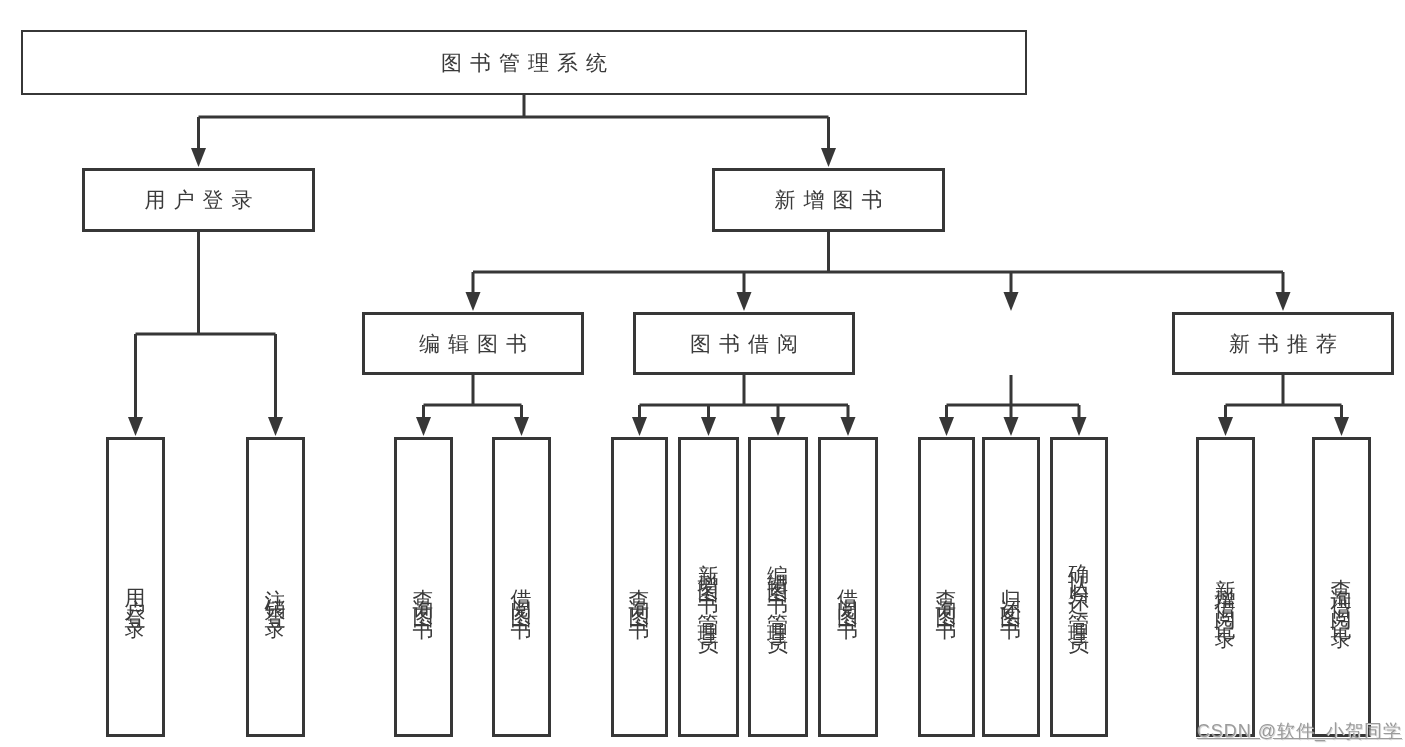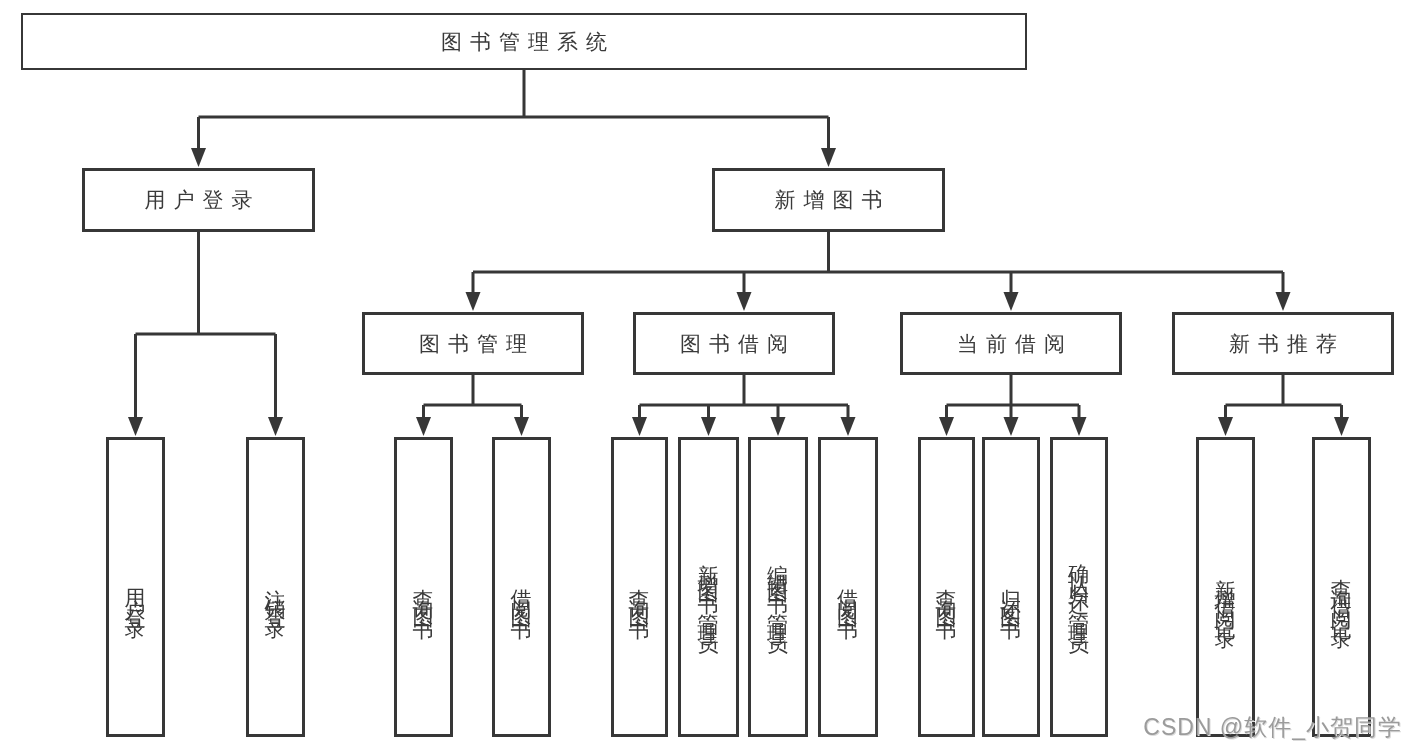--- a/index.html
+++ b/index.html
@@ -15,22 +15,23 @@
     color:#3a3a3a;z-index:2;
   }
   .box.root{border-width:2px;}
   .h{font-size:21px;letter-spacing:8px;text-indent:8px;white-space:nowrap;}
   .v{
     writing-mode:vertical-rl;text-orientation:mixed;
     font-size:21px;letter-spacing:10px;text-indent:10px;line-height:1;
   }
   .watermark{
     position:absolute;right:3px;bottom:4px;z-index:5;
-    font-size:23px;color:#9b9b9b;letter-spacing:1px;white-space:nowrap;
+    font-size:18px;color:#9b9b9b;letter-spacing:1px;white-space:nowrap;
     text-shadow:1px 1px 0 #dcdcdc;
+    text-decoration:underline;
   }
 </style>
 </head>
 <body>
 
 <div class="stage">
 
   <svg class="connectors" viewBox="0 0 1405 747" xmlns="http://www.w3.org/2000/svg" aria-hidden="true">
     <path fill="none" stroke="#373737" stroke-width="3" d="
       M524 68 V117 M198.5 117 H828.5 M198.5 117 V150 M828.5 117 V150
@@ -56,28 +57,27 @@
       <polygon points="770.5,417 785.5,417 778,436"></polygon>
       <polygon points="840.5,417 855.5,417 848,436"></polygon>
       <polygon points="939,417 954,417 946.5,436"></polygon>
       <polygon points="1003.5,417 1018.5,417 1011,436"></polygon>
       <polygon points="1071.5,417 1086.5,417 1079,436"></polygon>
       <polygon points="1218,417 1233,417 1225.5,436"></polygon>
       <polygon points="1334,417 1349,417 1341.5,436"></polygon>
     </g>
   </svg>
 
-  <div class="box root h" style="left:21px;top:13px;width:1006px;height:57px">图书管理系统</div>
+  <div class="box root h" style="left:21px;top:30px;width:1006px;height:65px">图书管理系统</div>
 
   <div class="box h" style="left:82px;top:168px;width:233px;height:64px">用户登录</div>
   <div class="box h" style="left:712px;top:168px;width:233px;height:64px">新增图书</div>
 
-  <div class="box h" style="left:362px;top:312px;width:222px;height:63px">图书管理</div>
-  <div class="box h" style="left:633px;top:312px;width:202px;height:63px">图书借阅</div>
-  <div class="box h" style="left:900px;top:312px;width:222px;height:63px">当前借阅</div>
+  <div class="box h" style="left:362px;top:312px;width:222px;height:63px">编辑图书</div>
+  <div class="box h" style="left:633px;top:312px;width:222px;height:63px">图书借阅</div>
   <div class="box h" style="left:1172px;top:312px;width:222px;height:63px">新书推荐</div>
 
   <div class="box v" style="left:106px;top:437px;width:59px;height:300px">用户登录</div>
   <div class="box v" style="left:246px;top:437px;width:59px;height:300px">注销登录</div>
 
   <div class="box v" style="left:394px;top:437px;width:59px;height:300px">查询图书</div>
   <div class="box v" style="left:492px;top:437px;width:59px;height:300px">借阅图书</div>
 
   <div class="box v" style="left:611px;top:437px;width:57px;height:300px">查询图书</div>
   <div class="box v" style="left:678px;top:437px;width:61px;height:300px">新增图书（管理员）</div>

